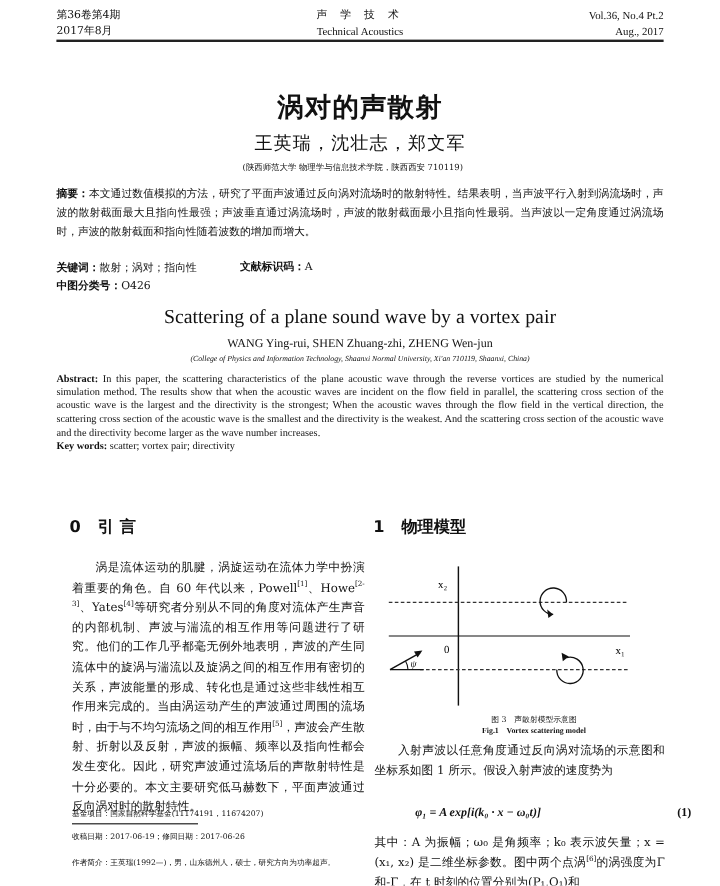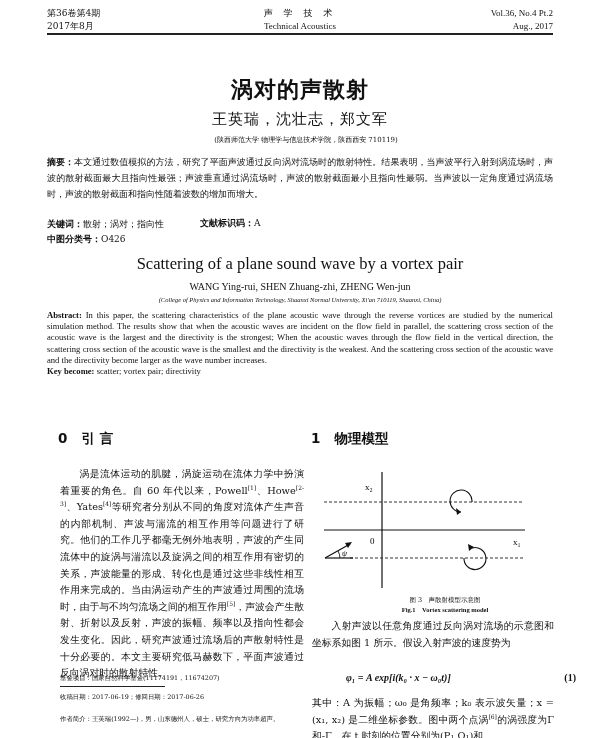--- a/index.html
+++ b/index.html
@@ -2,21 +2,21 @@
 <html><head>
 <meta charset="utf-8">
 <style>
   html, body { margin: 0; padding: 0; background: #ffffff; }
   body { width: 600px; height: 738px; overflow: hidden; position: relative; color: #111; font-family: "DejaVu Serif", serif; }
   .abs { position: absolute; }
   .hdr { font-size: 9px; line-height: 12px; }
   .hdr-rule { position: absolute; left: 47px; top: 33px; width: 506px; height: 2px; background: #222; }
   .title-cn { left: 0; width: 600px; top: 75px; text-align: center; font-family: "DejaVu Sans", sans-serif; font-weight: bold; font-size: 22px; letter-spacing: 1px; }
   .authors-cn { left: 0; width: 600px; top: 110px; text-align: center; font-size: 15px; letter-spacing: 1px; }
-  .affil-cn { left: 0; width: 588px; top: 135px; text-align: center; font-size: 7px; margin-left: 12px; }
+  .affil-cn { left: 0; width: 588px; top: 135px; text-align: center; font-size: 7px; }
   .abs-cn { left: 47px; width: 506px; top: 154px; font-size: 9px; line-height: 16px; text-align: justify; }
   .meta-row { left: 47px; top: 217px; font-size: 9px; line-height: 14px; }
   .title-en { left: 0; width: 600px; top: 254px; text-align: center; font-family: "Liberation Serif", serif; font-size: 16.5px; }
   .authors-en { left: 0; width: 600px; top: 281px; text-align: center; font-family: "Liberation Serif", serif; font-size: 10px; }
   .affil-en { left: 0; width: 600px; top: 296px; text-align: center; font-family: "Liberation Serif", serif; font-style: italic; font-size: 6.5px; }
   .abs-en { left: 47px; width: 506px; top: 310px; font-family: "Liberation Serif", serif; font-size: 8.6px; line-height: 11.2px; text-align: justify; }
   b { font-weight: bold; }
   .sec { font-family: "DejaVu Sans", sans-serif; font-size: 13.5px; font-weight: bold; }
   .body-cn { font-size: 9.8px; line-height: 16.6px; text-align: justify; }
   .indent { text-indent: 2em; }
@@ -56,21 +56,21 @@
 <div class="abs meta-row" style="top:216px; left:200px;">
   <b>文献标识码：</b><span>A</span>
 </div>
 
 <div class="abs title-en">Scattering of a plane sound wave by a vortex pair</div>
 <div class="abs authors-en">WANG Ying-rui, SHEN Zhuang-zhi, ZHENG Wen-jun</div>
 <div class="abs affil-en">(College of Physics and Information Technology, Shaanxi Normal University, Xi'an 710119, Shaanxi, China)</div>
 
 <div class="abs abs-en">
   <b>Abstract:</b> <span>In this paper, the scattering characteristics of the plane acoustic wave through the reverse vortices are studied by the numerical simulation method. The results show that when the acoustic waves are incident on the flow field in parallel, the scattering cross section of the acoustic wave is the largest and the directivity is the strongest; When the acoustic waves through the flow field in the vertical direction, the scattering cross section of the acoustic wave is the smallest and the directivity is the weakest. And the scattering cross section of the acoustic wave and the directivity become larger as the wave number increases.</span><br>
-  <b>Key become:</b> <span>scatter; vortex pair; directivity</span>
+  <b>Key words:</b> <span>scatter; vortex pair; directivity</span>
 </div>
 
 <div class="abs sec" style="left:58px; top:430px;">
   <span>0</span>&nbsp;&nbsp;&nbsp;<span>引 言</span>
 </div>
 
 <div class="abs body-cn indent" style="left:60px; width:244px; top:466px;">
   <span>涡是流体运动的肌腱，涡旋运动在流体力学中扮演着重要的角色。自 60 年代以来，Powell</span><sup>[1]</sup><span>、Howe</span><sup>[2-3]</sup><span>、Yates</span><sup>[4]</sup><span>等研究者分别从不同的角度对流体产生声音的内部机制、声波与湍流的相互作用等问题进行了研究。他们的工作几乎都毫无例外地表明，声波的产生同流体中的旋涡与湍流以及旋涡之间的相互作用有密切的关系，声波能量的形成、转化也是通过这些非线性相互作用来完成的。当由涡运动产生的声波通过周围的流场时，由于与不均匀流场之间的相互作用</span><sup>[5]</sup><span>，声波会产生散射、折射以及反射，声波的振幅、频率以及指向性都会发生变化。因此，研究声波通过流场后的声散射特性是十分必要的。本文主要研究低马赫数下，平面声波通过反向涡对时的散射特性。</span>
 </div>
 

